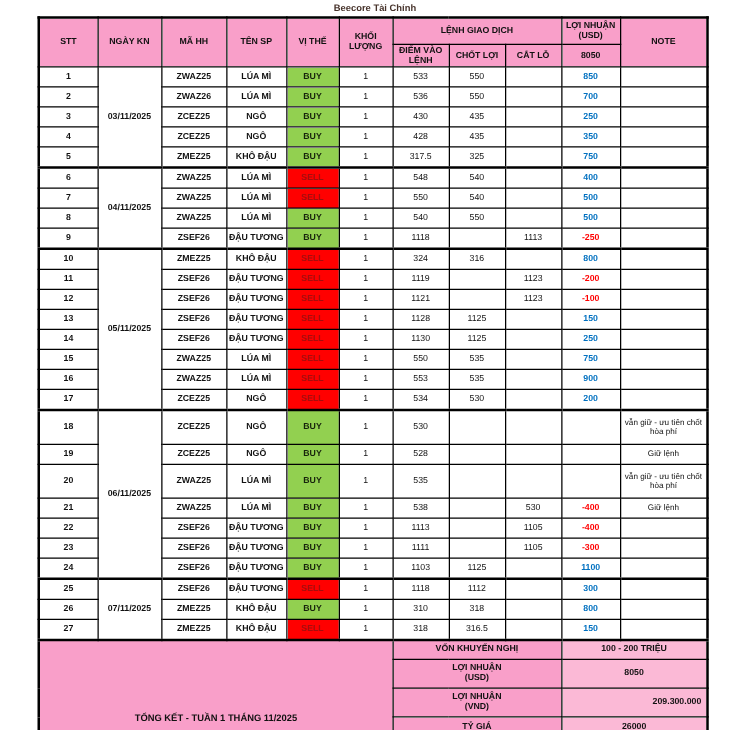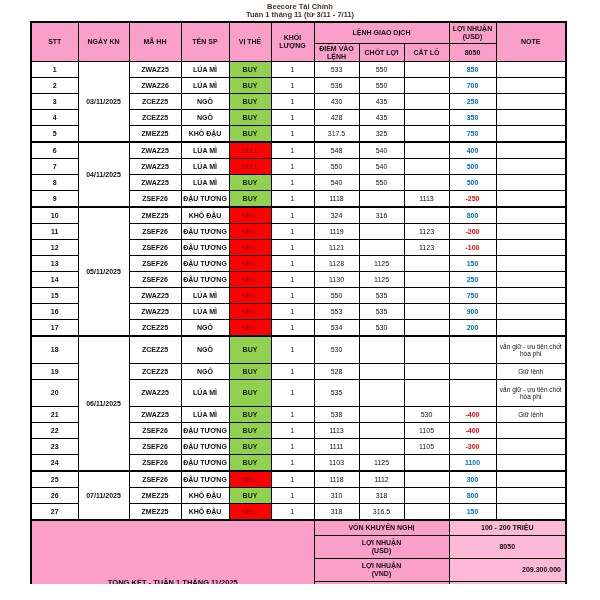--- a/index.html
+++ b/index.html
@@ -46,21 +46,20 @@
   #summary-rows tr:nth-child(3) td { height:22px; }
   #summary-rows tr:nth-child(4) td { height:15px; }
   #summary-rows tr:nth-child(5) td { height:46px; }
 </style>
 </head>
 <body>
 
 <div class="page">
   <div class="titles">
     <div>Beecore Tài Chính</div>
-    <div>Tuần 1 tháng 11 (từ 3/11 - 7/11)</div>
   </div>
 
   <table class="report">
     <colgroup>
       <col style="width:47px">
         <col style="width:51px">
         <col style="width:52px">
         <col style="width:48px">
       <col style="width:42px">
         <col style="width:43px">

